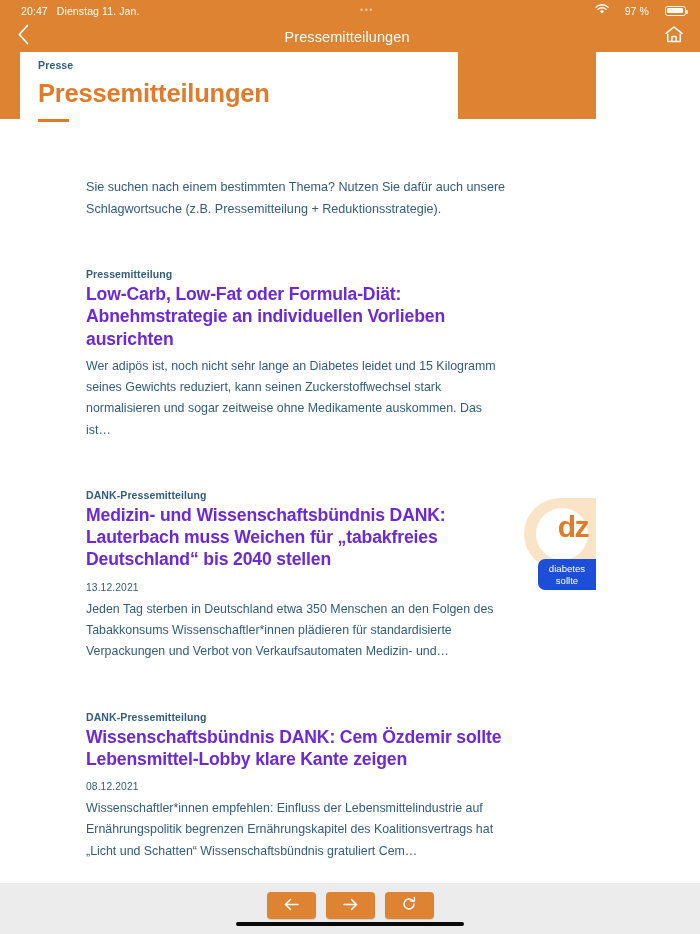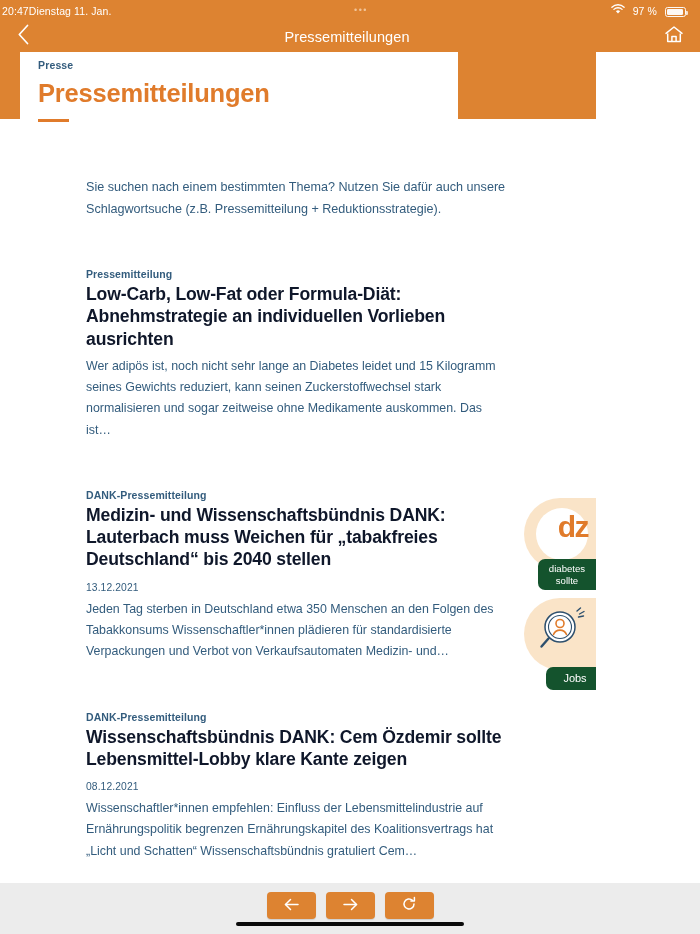--- a/index.html
+++ b/index.html
@@ -30,40 +30,40 @@
     display: flex;
     align-items: center;
     color: #ffffff;
     font-size: 10.5px;
     letter-spacing: 0.1px;
     z-index: 40;
   }
   .sb-left {
     display: flex;
     align-items: center;
-    gap: 0;
-    padding-left: 2px;
+    gap: 9px;
+    padding-left: 21px;
     flex: 0 0 auto;
   }
   .sb-center {
     flex: 1 1 auto;
     display: flex;
     justify-content: center;
     align-items: center;
   }
   .sb-dots {
     letter-spacing: 1.5px;
     font-size: 9px;
     color: #f2c498;
     line-height: 1;
   }
   .sb-right {
     display: flex;
-    align-items: flex-end;
-    gap: 8px;
+    align-items: center;
+    gap: 16px;
     padding-right: 14px;
     flex: 0 0 auto;
   }
   .wifi-ico { display: block; }
   .batt {
     position: relative;
     width: 21px;
     height: 10px;
     border: 1.2px solid #ffffff;
     border-radius: 2.6px;
@@ -191,21 +191,21 @@
     margin-top: 48px;
     cursor: pointer;
   }
   .art-kicker {
     color: #335c7d;
     font-size: 10.5px;
     font-weight: bold;
     letter-spacing: .1px;
   }
   .art-title {
-    color: #0f172a;
+    color: #6d28d9;
     font-size: 17.6px;
     font-weight: bold;
     line-height: 1.26;
     margin-top: 3px;
     letter-spacing: -.15px;
   }
   .art-date {
     color: #335c7d;
     font-size: 10.3px;
     margin-top: 11px;
@@ -256,21 +256,21 @@
     font-weight: bold;
     letter-spacing: -1.5px;
     line-height: 1;
   }
   .widget-label {
     position: absolute;
     left: 14px;
     bottom: 0;
     min-width: 58px;
     padding: 4px 7px;
-    background: #14532d;
+    background: #1d4ed8;
     color: #ffffff;
     font-size: 9.6px;
     line-height: 1.2;
     text-align: center;
     border-radius: 7px 0 0 7px;
   }
   .widget-label.jobs {
     left: 22px;
     padding: 5px 10px;
     font-size: 11px;
@@ -416,36 +416,20 @@
         <div class="widget-bubble"></div>
         <div class="dz-circle">
           <div class="dz-text">dz</div>
         </div>
         <div class="widget-label">
           <span>diabetes</span><br>
           <span>sollte</span>
         </div>
       </div>
 
-      <div class="widget">
-        <div class="widget-bubble"></div>
-        <span class="jobs-ico">
-          <svg width="52" height="50" viewBox="0 0 52 50">
-            <circle cx="24" cy="21" r="15" fill="#fff" stroke="#2d4f6d" stroke-width="1.5"></circle>
-            <circle cx="24" cy="21" r="11.5" fill="none" stroke="#2d4f6d" stroke-width="1.1"></circle>
-            <circle cx="24" cy="17.5" r="4" fill="none" stroke="#e07b2b" stroke-width="1.6"></circle>
-            <path d="M17.5 28.5 a7 7 0 0 1 13 0" fill="none" stroke="#e07b2b" stroke-width="1.6" stroke-linecap="round"></path>
-            <path d="M12.5 32.5 L5.5 40.5" stroke="#2d4f6d" stroke-width="2.4" stroke-linecap="round"></path>
-            <path d="M41 5 L44.5 2" stroke="#2d4f6d" stroke-width="1.4" stroke-linecap="round"></path>
-            <path d="M42.5 11 L47.5 10" stroke="#2d4f6d" stroke-width="1.4" stroke-linecap="round"></path>
-            <path d="M43.5 8 L48 5.5" stroke="#2d4f6d" stroke-width="1.4" stroke-linecap="round"></path>
-          </svg>
-        </span>
-        <div class="widget-label jobs">Jobs</div>
-      </div>
 
     </div>
 
   </div>
 
   <div class="toolbar">
     <button class="tb-btn" title="Zurück">
       <span>
         <svg width="17" height="15" viewBox="0 0 17 15">
           <path d="M15 7.5 H2.5" stroke="#fff" stroke-width="1.5" stroke-linecap="round"></path>

